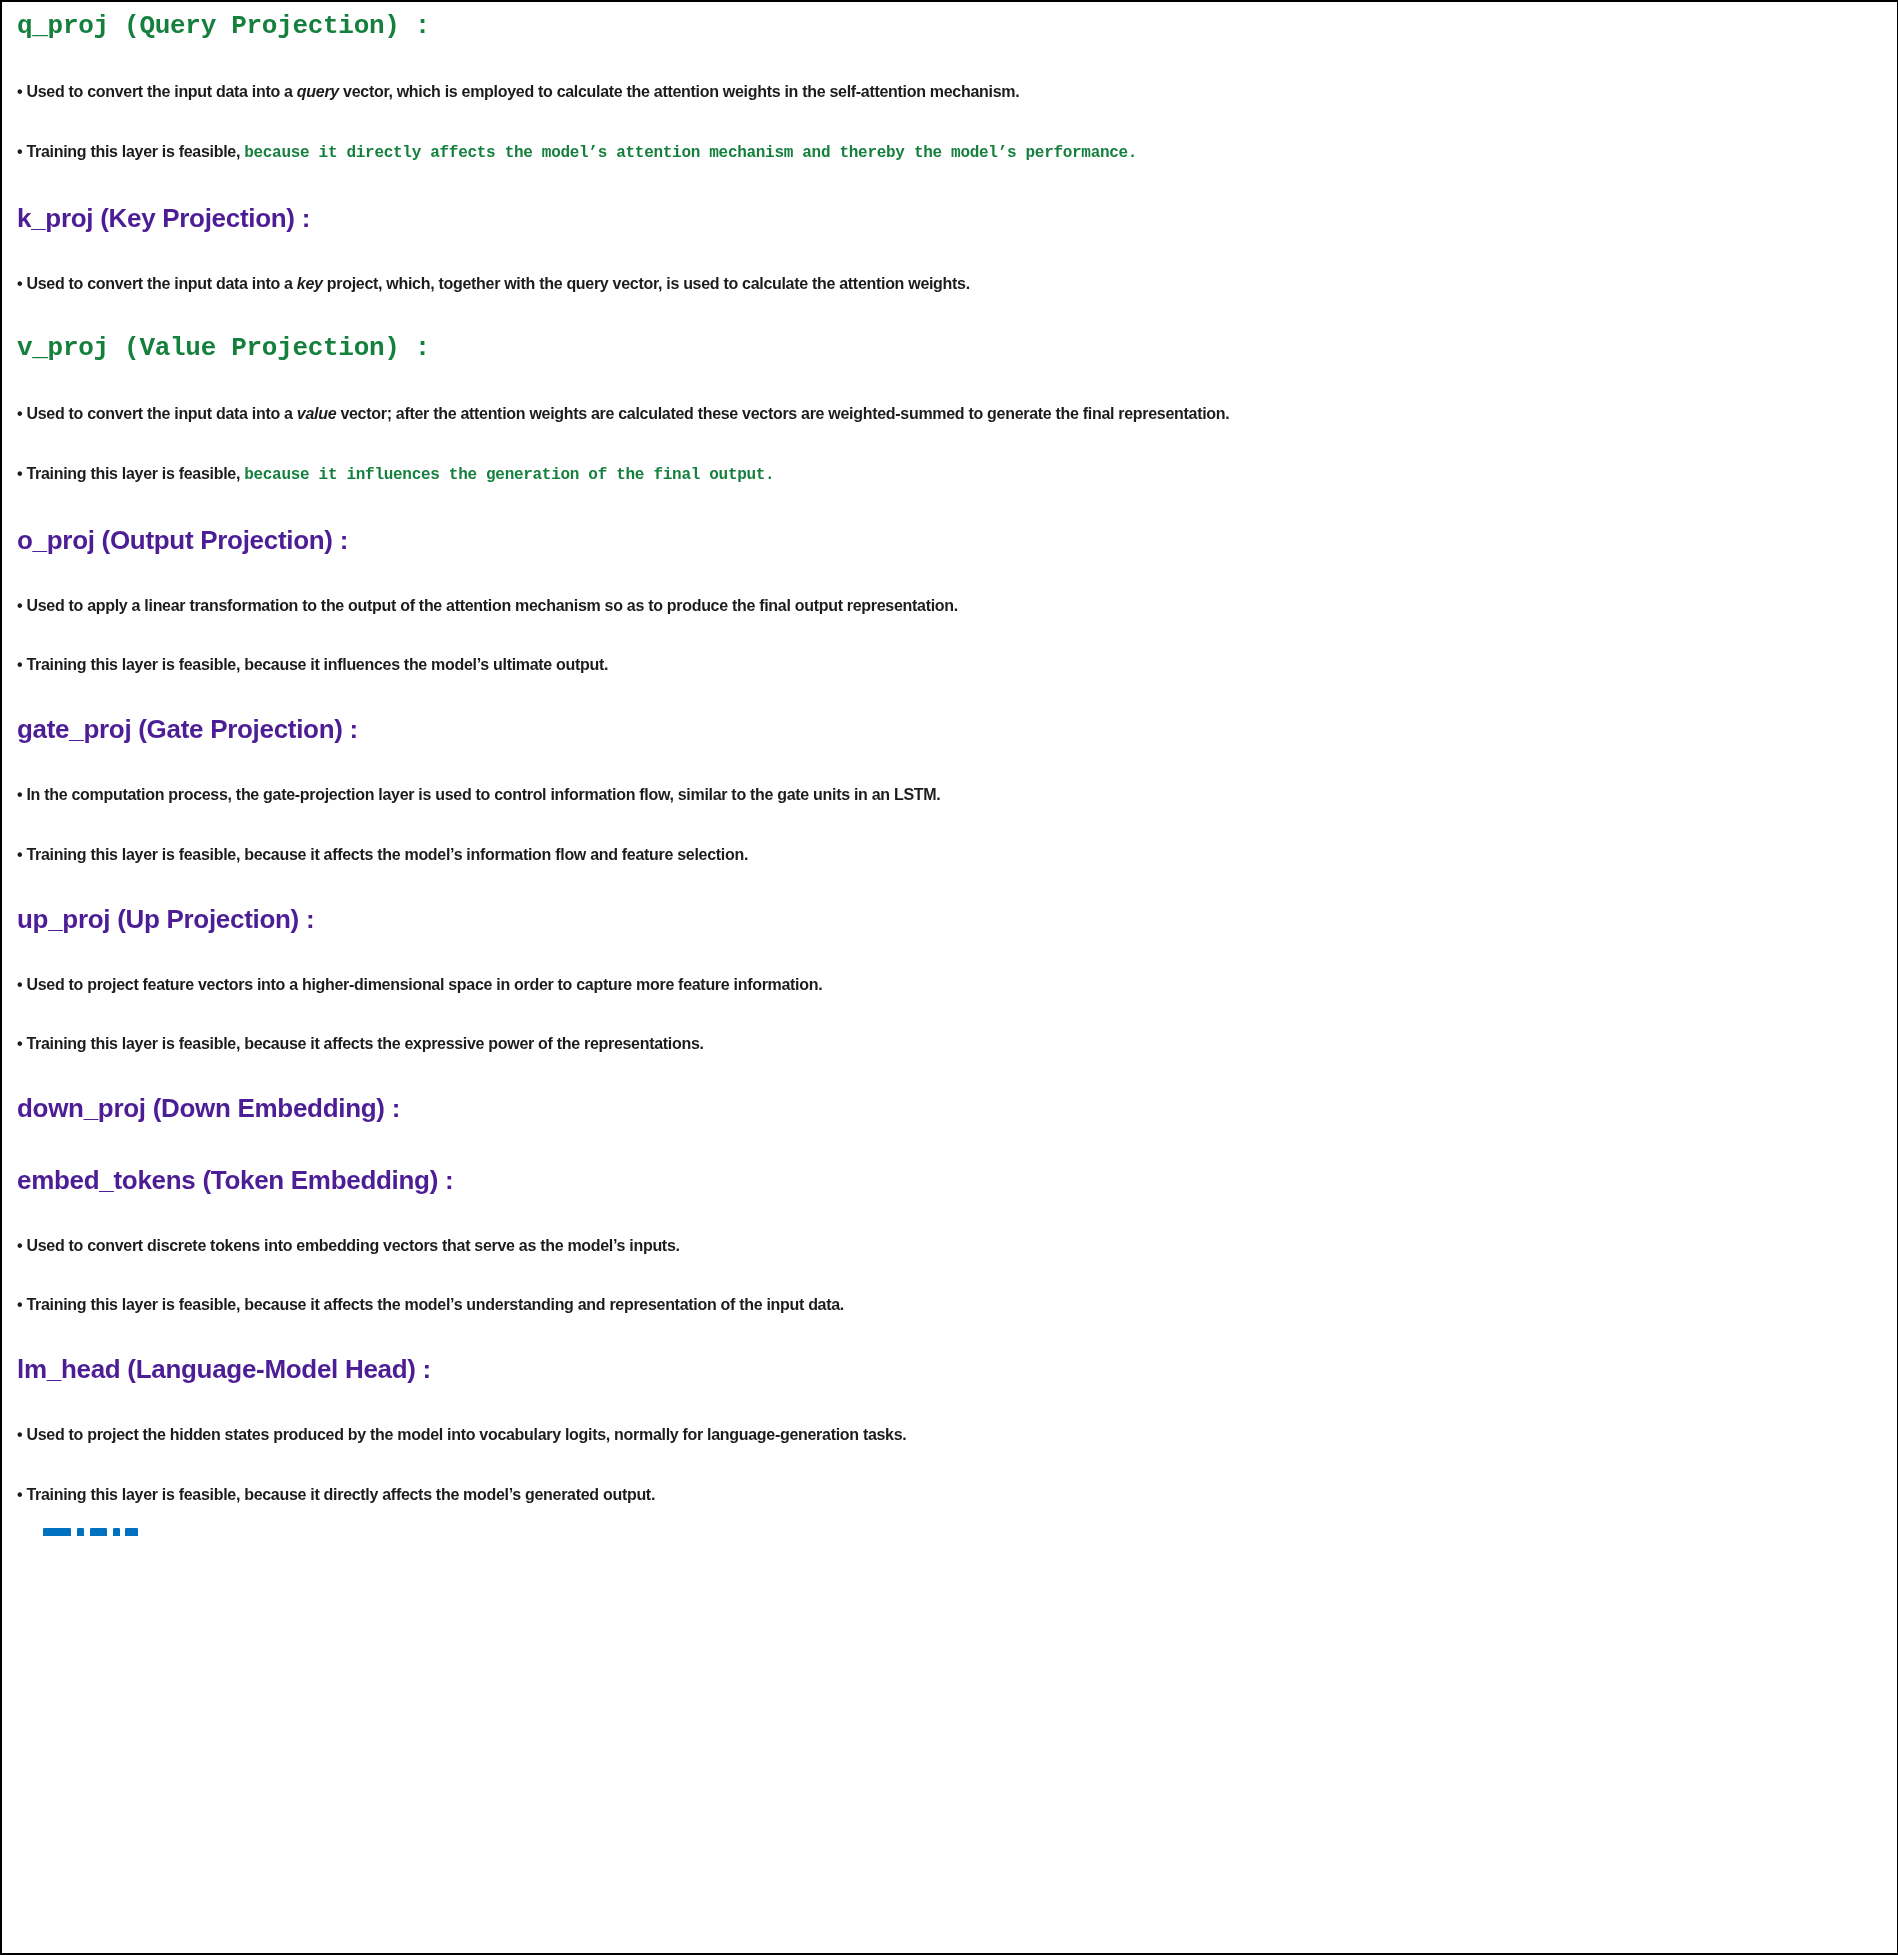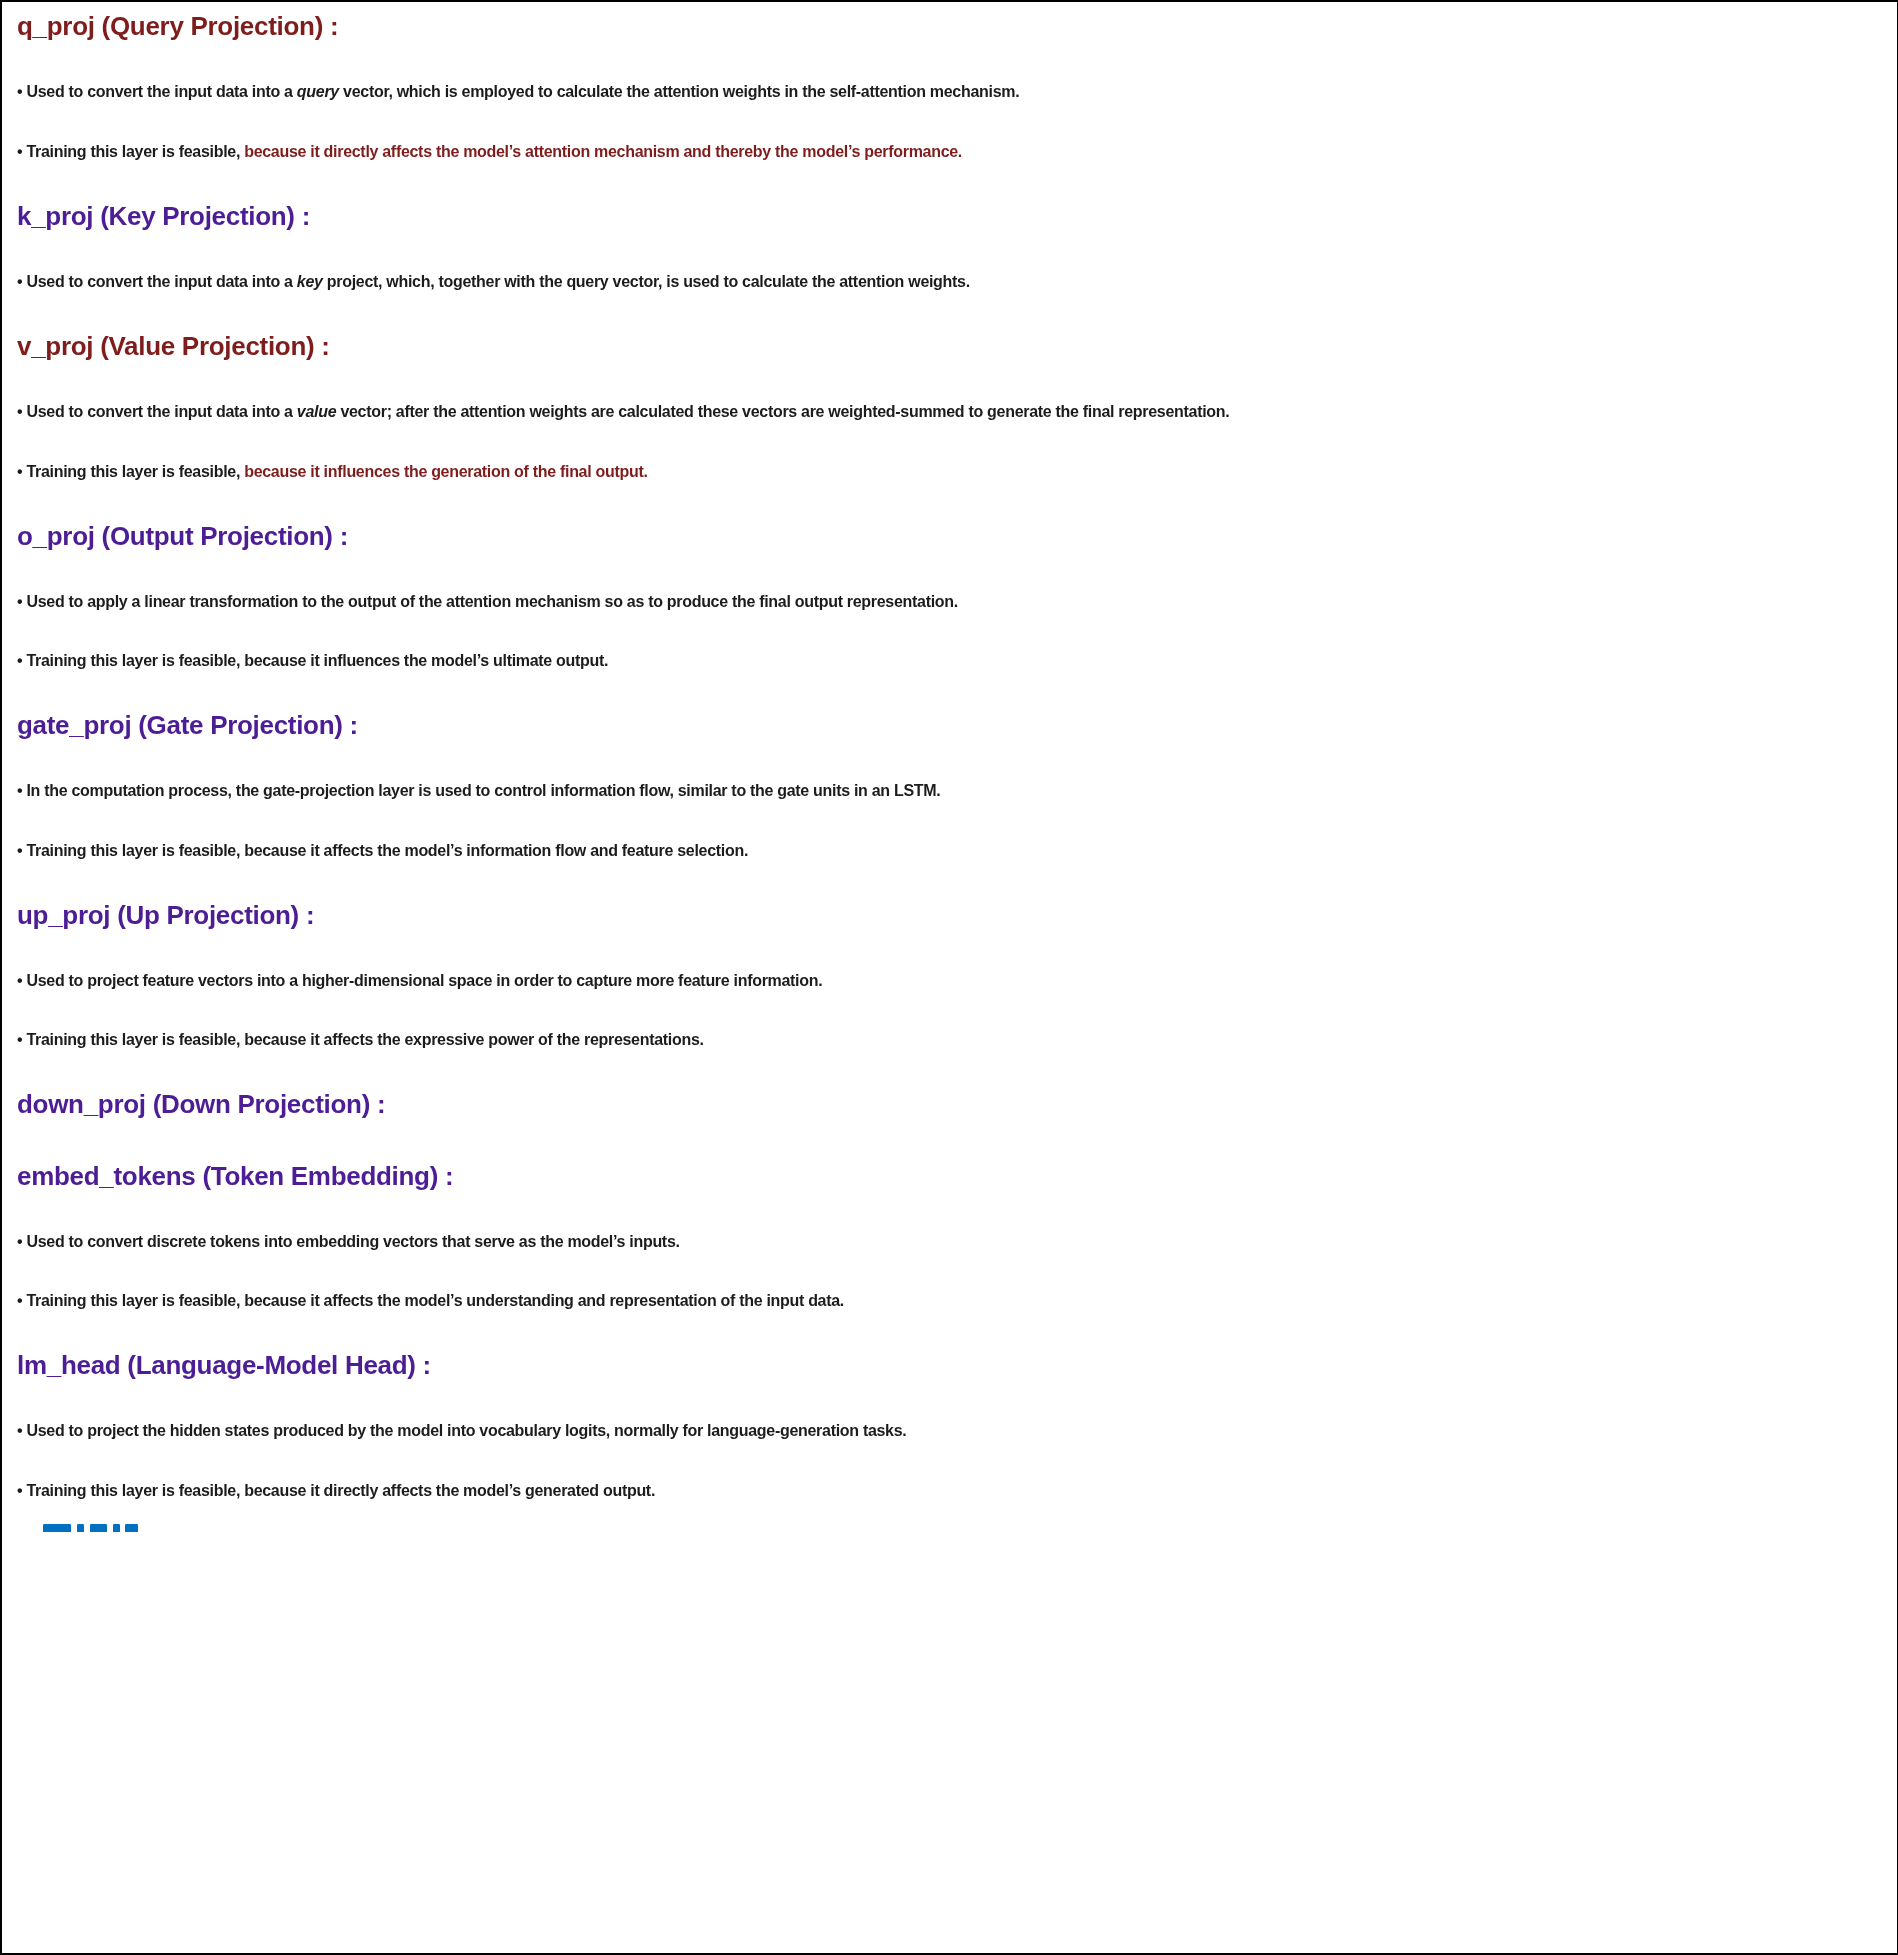--- a/index.html
+++ b/index.html
@@ -26,21 +26,21 @@
     letter-spacing: -0.3px;
   }
   p {
     margin: 0 0 40px 0;
     font-size: 16px;
     line-height: 1.2;
     font-weight: 600;
     color: #1c1c1c;
     letter-spacing: -0.3px;
   }
-  .red  { color: #7f1d1d; }
+  .red  { color: #15803d; font-family: Liberation Mono, monospace; }
   .blue { color: #4c1d95; }
   em    { font-style: italic; }
   .fragment-row {
     display: flex;
     align-items: flex-start;
     gap: 5.8px;
     margin: -16px 0 0 41px;
     height: 10.4px;
     overflow: hidden;
   }
@@ -95,21 +95,21 @@
 
   <section>
     <h3 class="blue">up_proj (Up Projection) :</h3>
     <div>
         <p><span>• Used to project feature vectors into a higher-dimensional space in order to capture more feature information.</span></p>
         <p><span>• Training this layer is feasible, because it affects the expressive power of the representations.</span></p>
       </div>
   </section>
 
   <section>
-    <h3 class="blue">down_proj (Down Projection) :</h3>
+    <h3 class="blue">down_proj (Down Embedding) :</h3>
   </section>
 
   <section>
     <h3 class="blue">embed_tokens (Token Embedding) :</h3>
     <div>
         <p><span>• Used to convert discrete tokens into embedding vectors that serve as the model’s inputs.</span></p>
         <p><span>• Training this layer is feasible, because it affects the model’s understanding and representation of the input data.</span></p>
       </div>
   </section>
 

